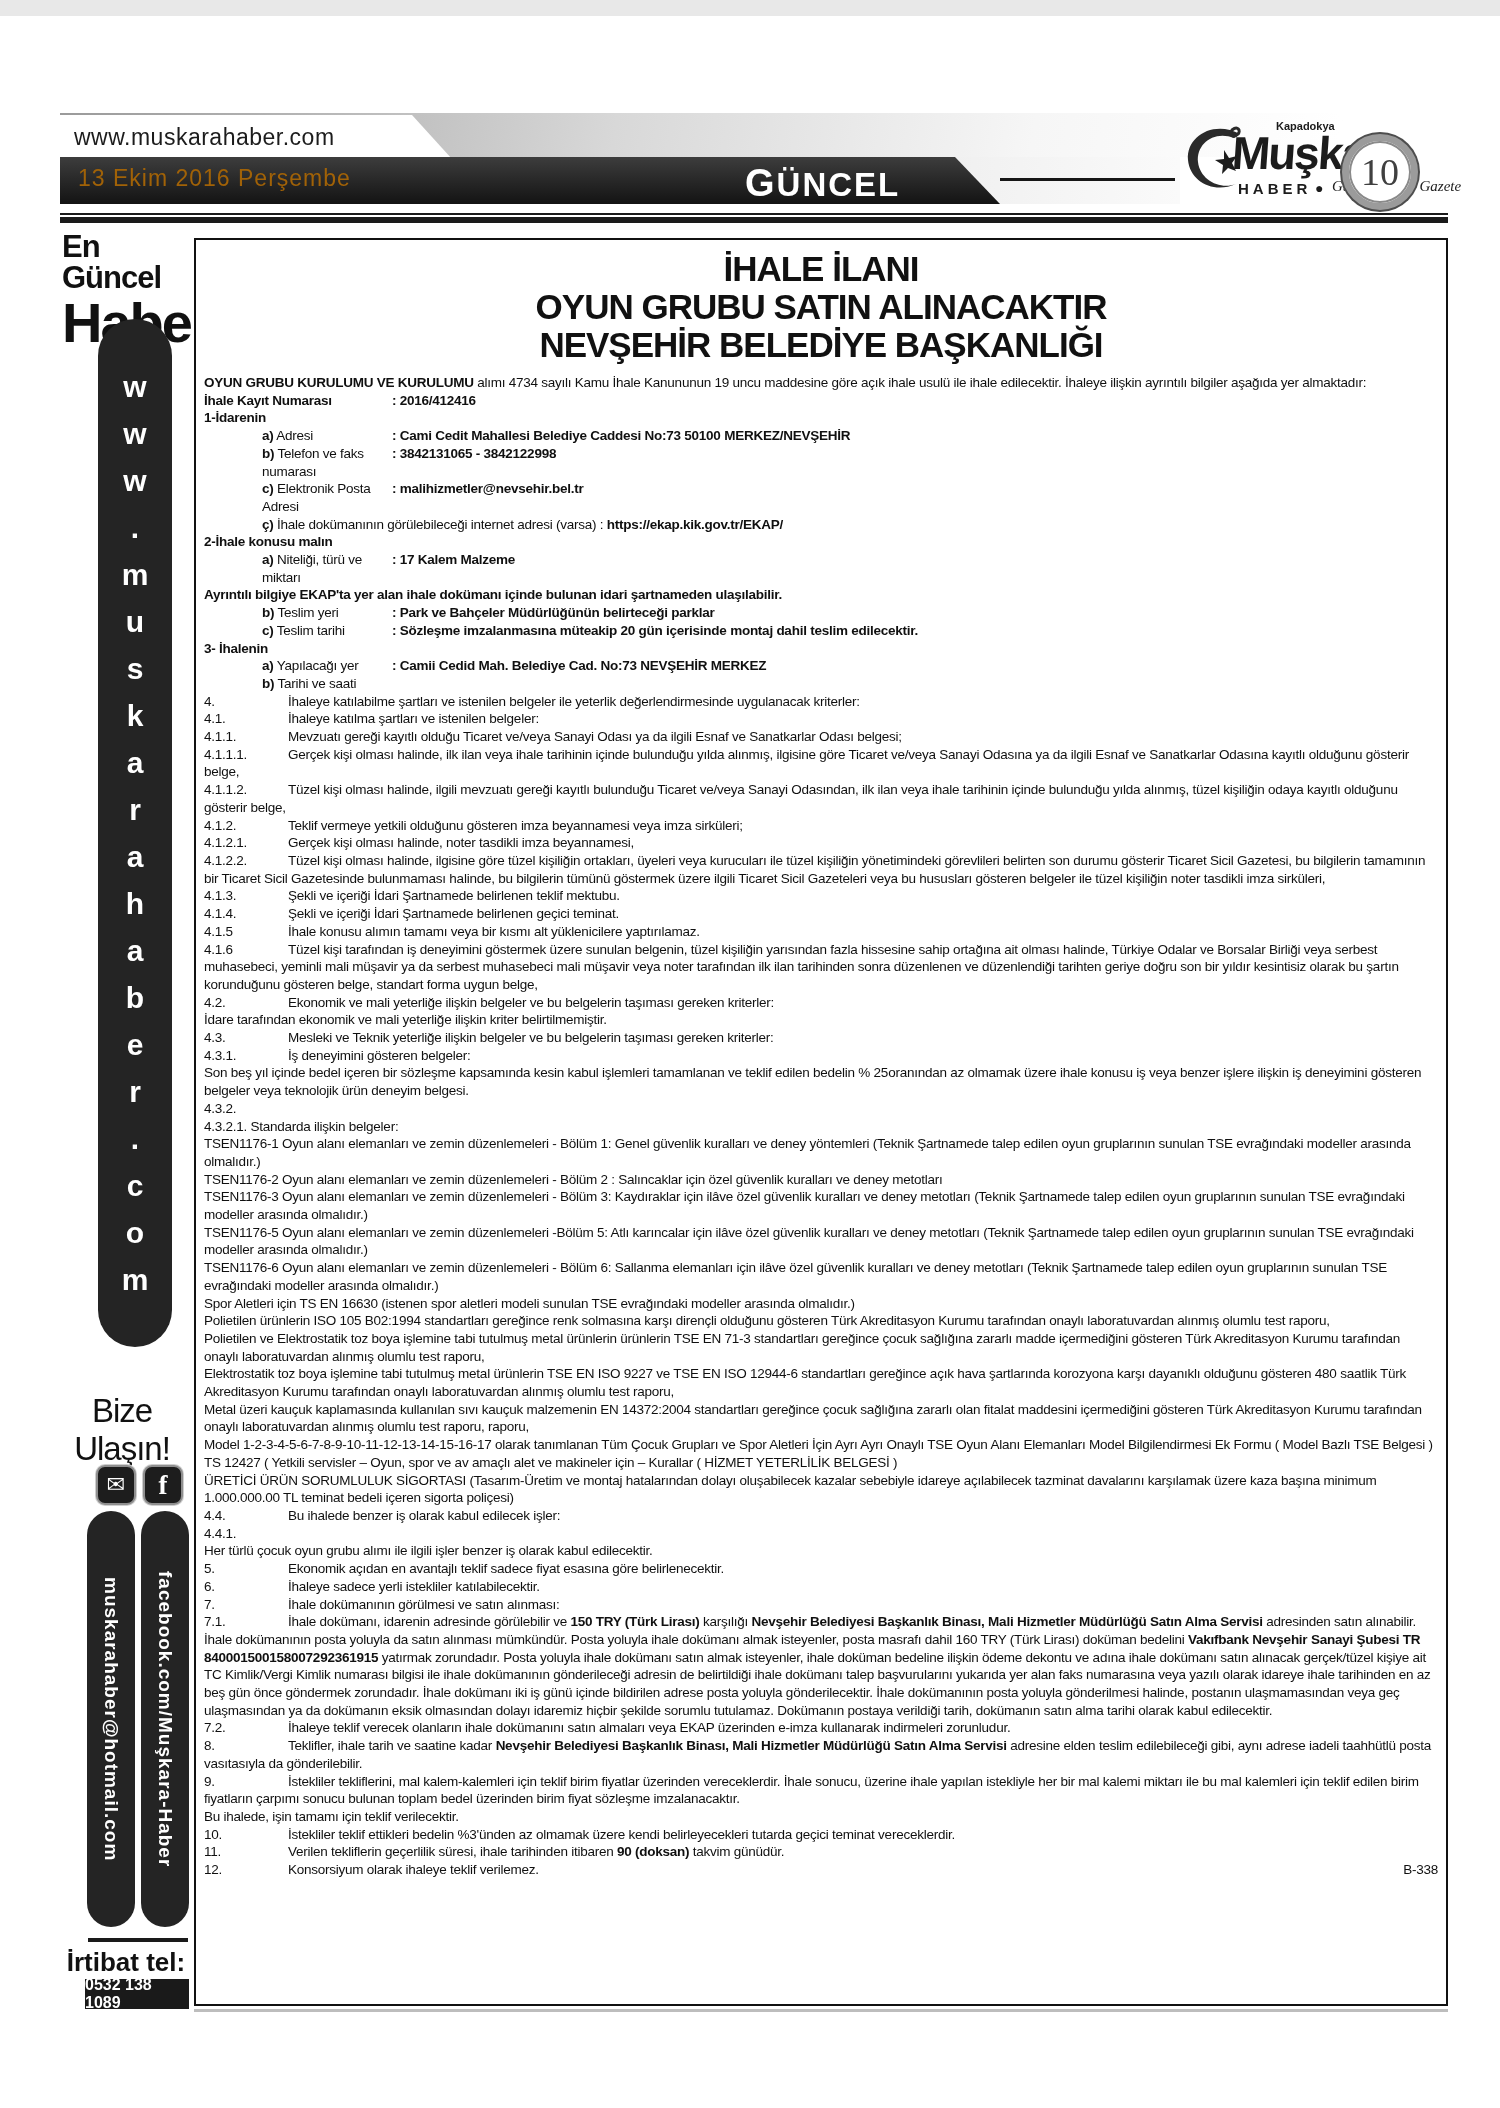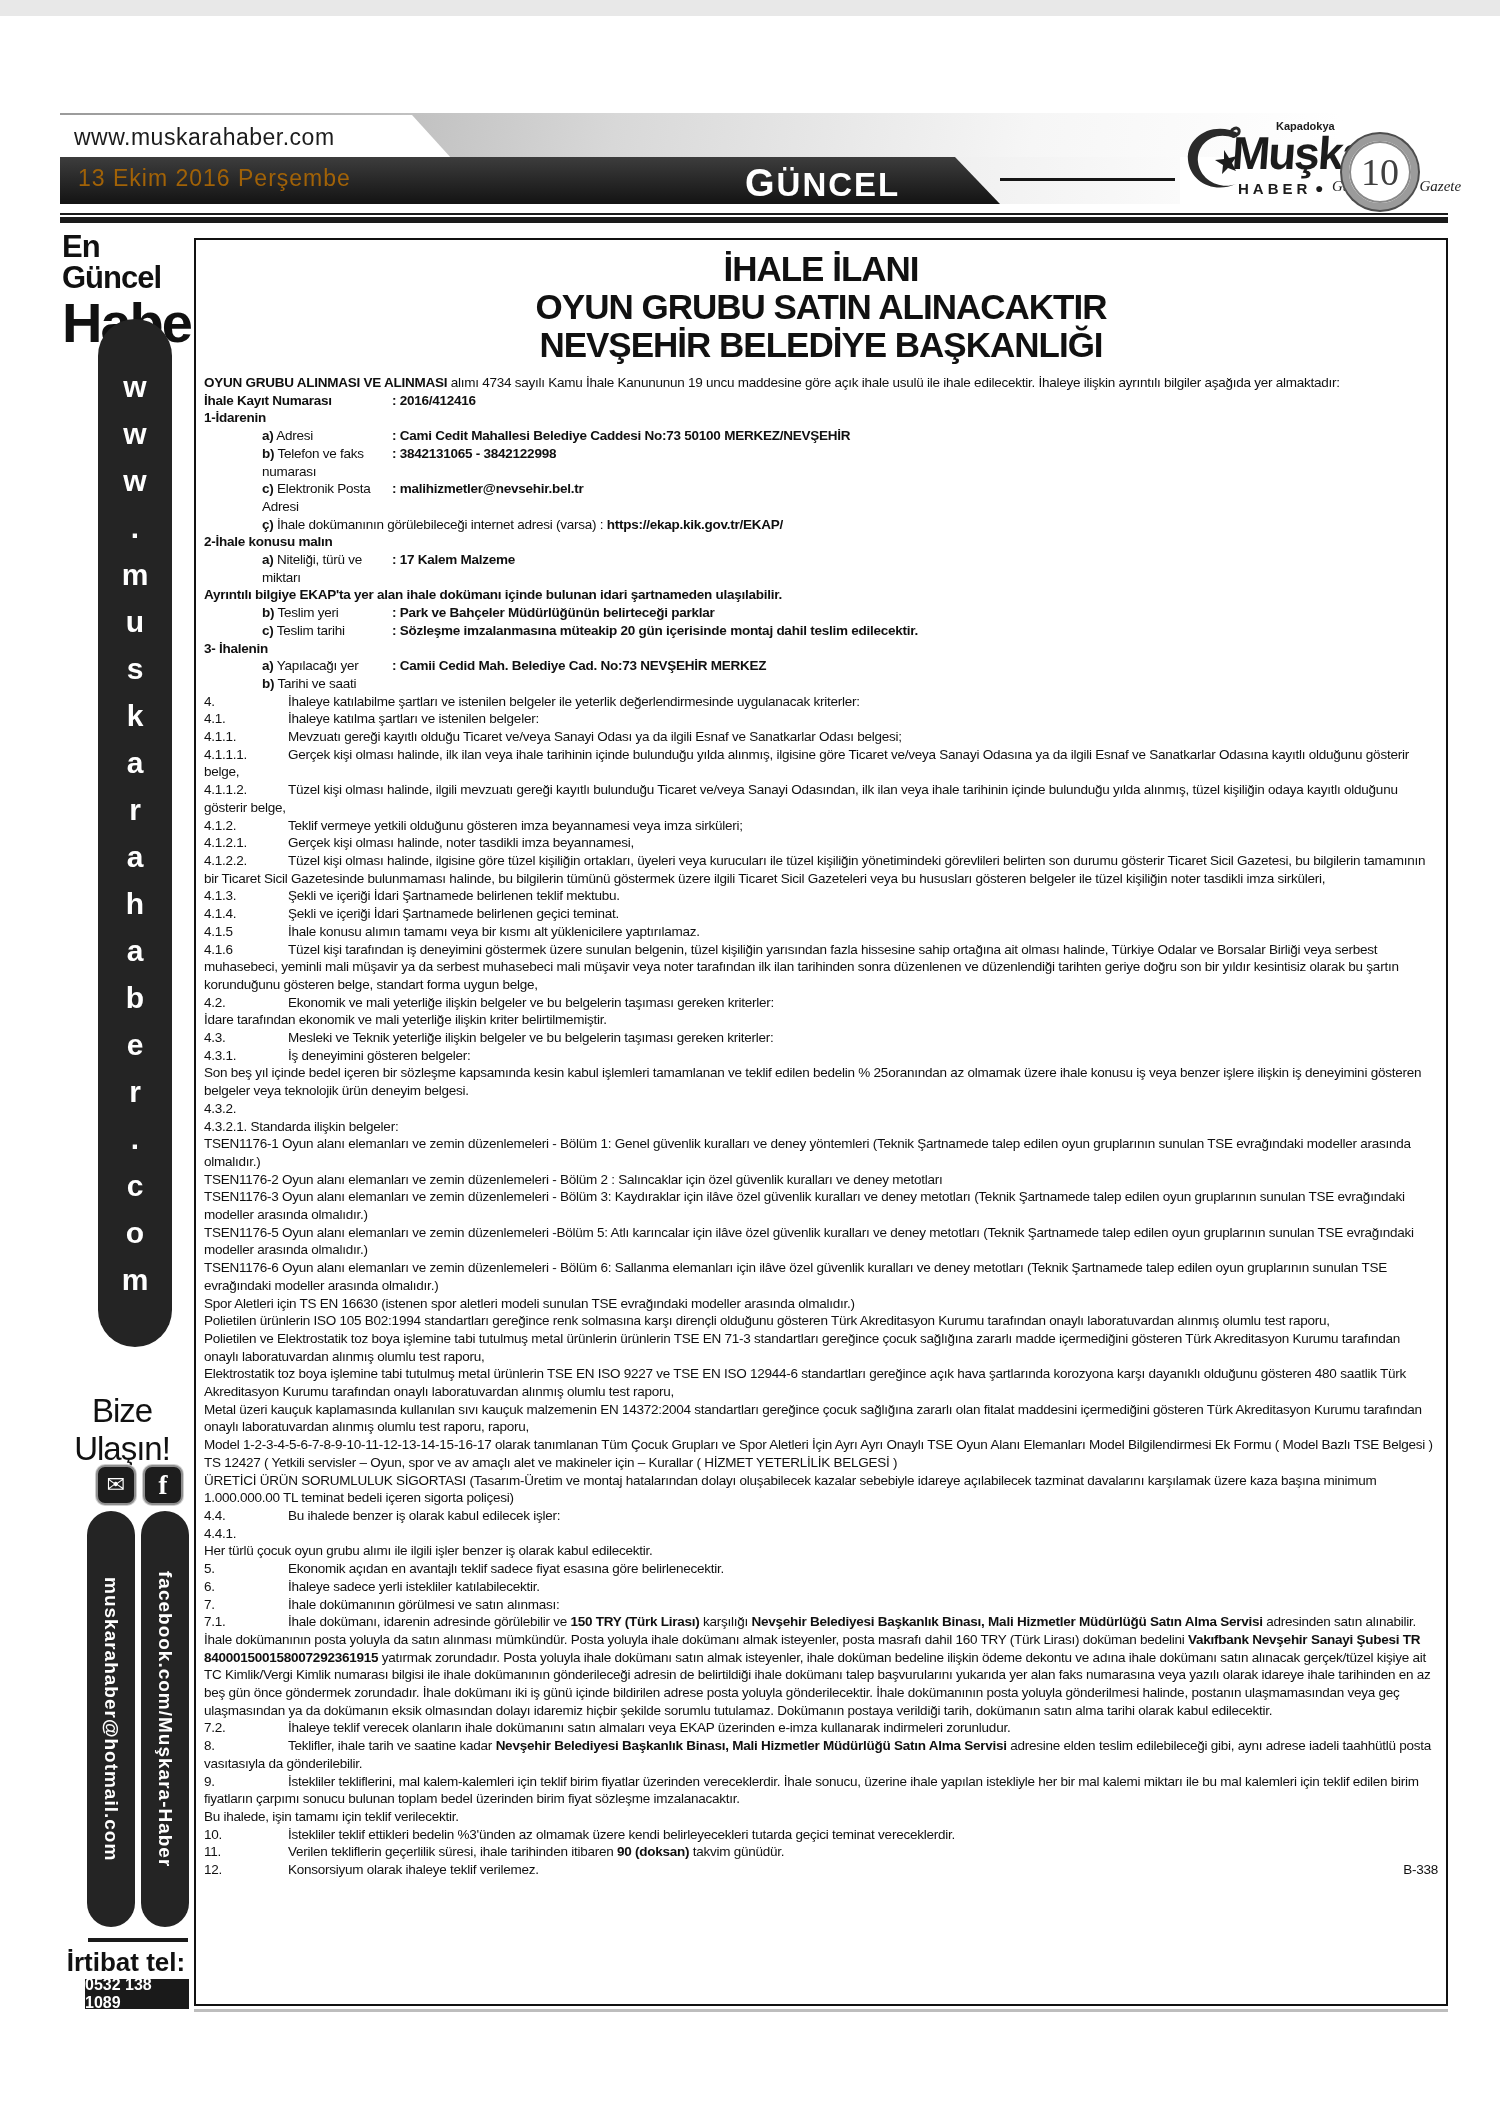--- a/index.html
+++ b/index.html
@@ -162,21 +162,21 @@
   <div class="irtibat">İrtibat tel:</div>
   <div class="phonebox">0532 138 1089</div>
 
   <div class="mainbox">
     <div class="titleblock">
       <div>İHALE İLANI</div>
       <div>OYUN GRUBU SATIN ALINACAKTIR</div>
       <div>NEVŞEHİR BELEDİYE BAŞKANLIĞI</div>
     </div>
     <div id="body-host">
-        <div class="para "><b>OYUN GRUBU ALINMASI VE ALINMASI</b> alımı 4734 sayılı Kamu İhale Kanununun 19 uncu maddesine göre açık ihale usulü ile ihale edilecektir.  İhaleye ilişkin ayrıntılı bilgiler aşağıda yer almaktadır:</div>
+        <div class="para "><b>OYUN GRUBU KURULUMU VE KURULUMU</b> alımı 4734 sayılı Kamu İhale Kanununun 19 uncu maddesine göre açık ihale usulü ile ihale edilecektir.  İhaleye ilişkin ayrıntılı bilgiler aşağıda yer almaktadır:</div>
         <div class="kv">
           <span class="k"><b>İhale Kayıt Numarası</b></span>
           <span class="v"><b>: 2016/412416</b></span>
         </div>
         <div class="para bold-all">1-İdarenin</div>
         <div class="kv ind">
           <span class="k"><b>a)</b> Adresi</span>
           <span class="v"><b>: Cami Cedit Mahallesi Belediye Caddesi No:73 50100 MERKEZ/NEVŞEHİR</b></span>
         </div>
         <div class="kv ind">

